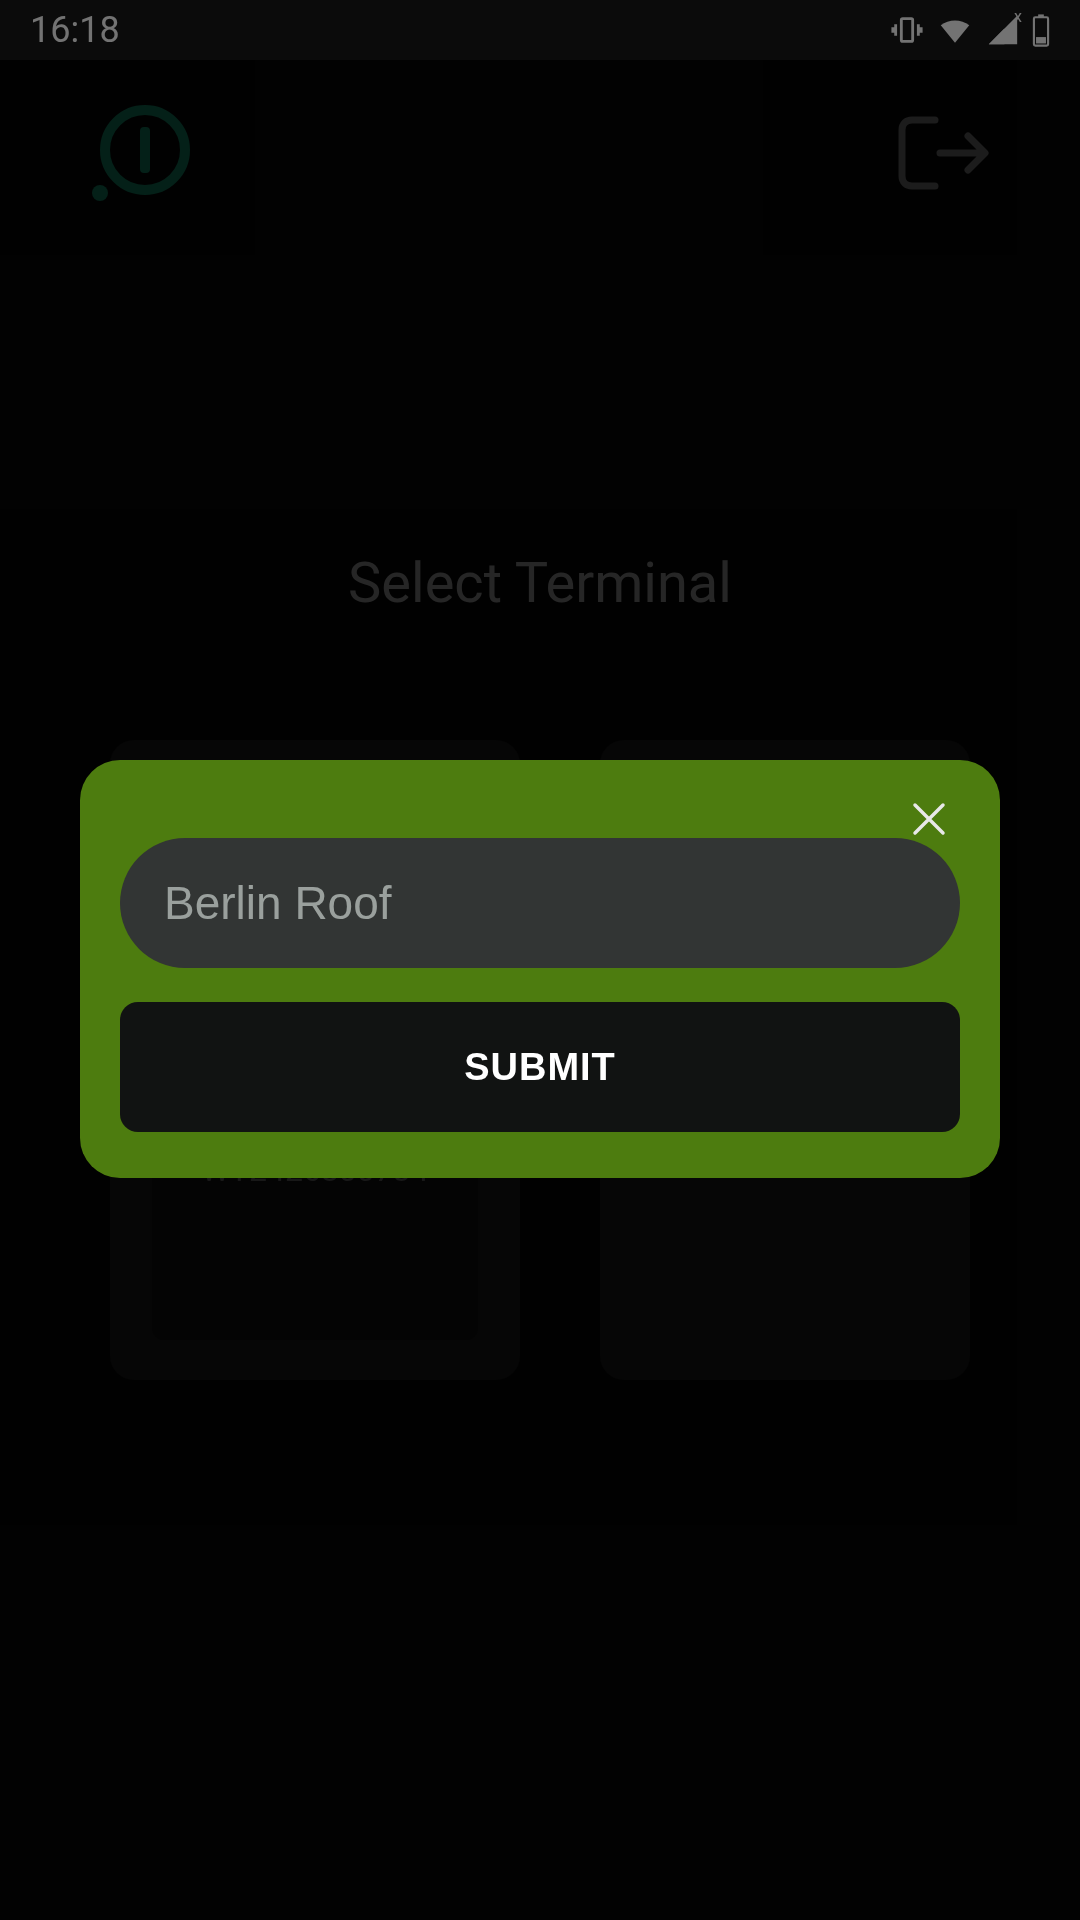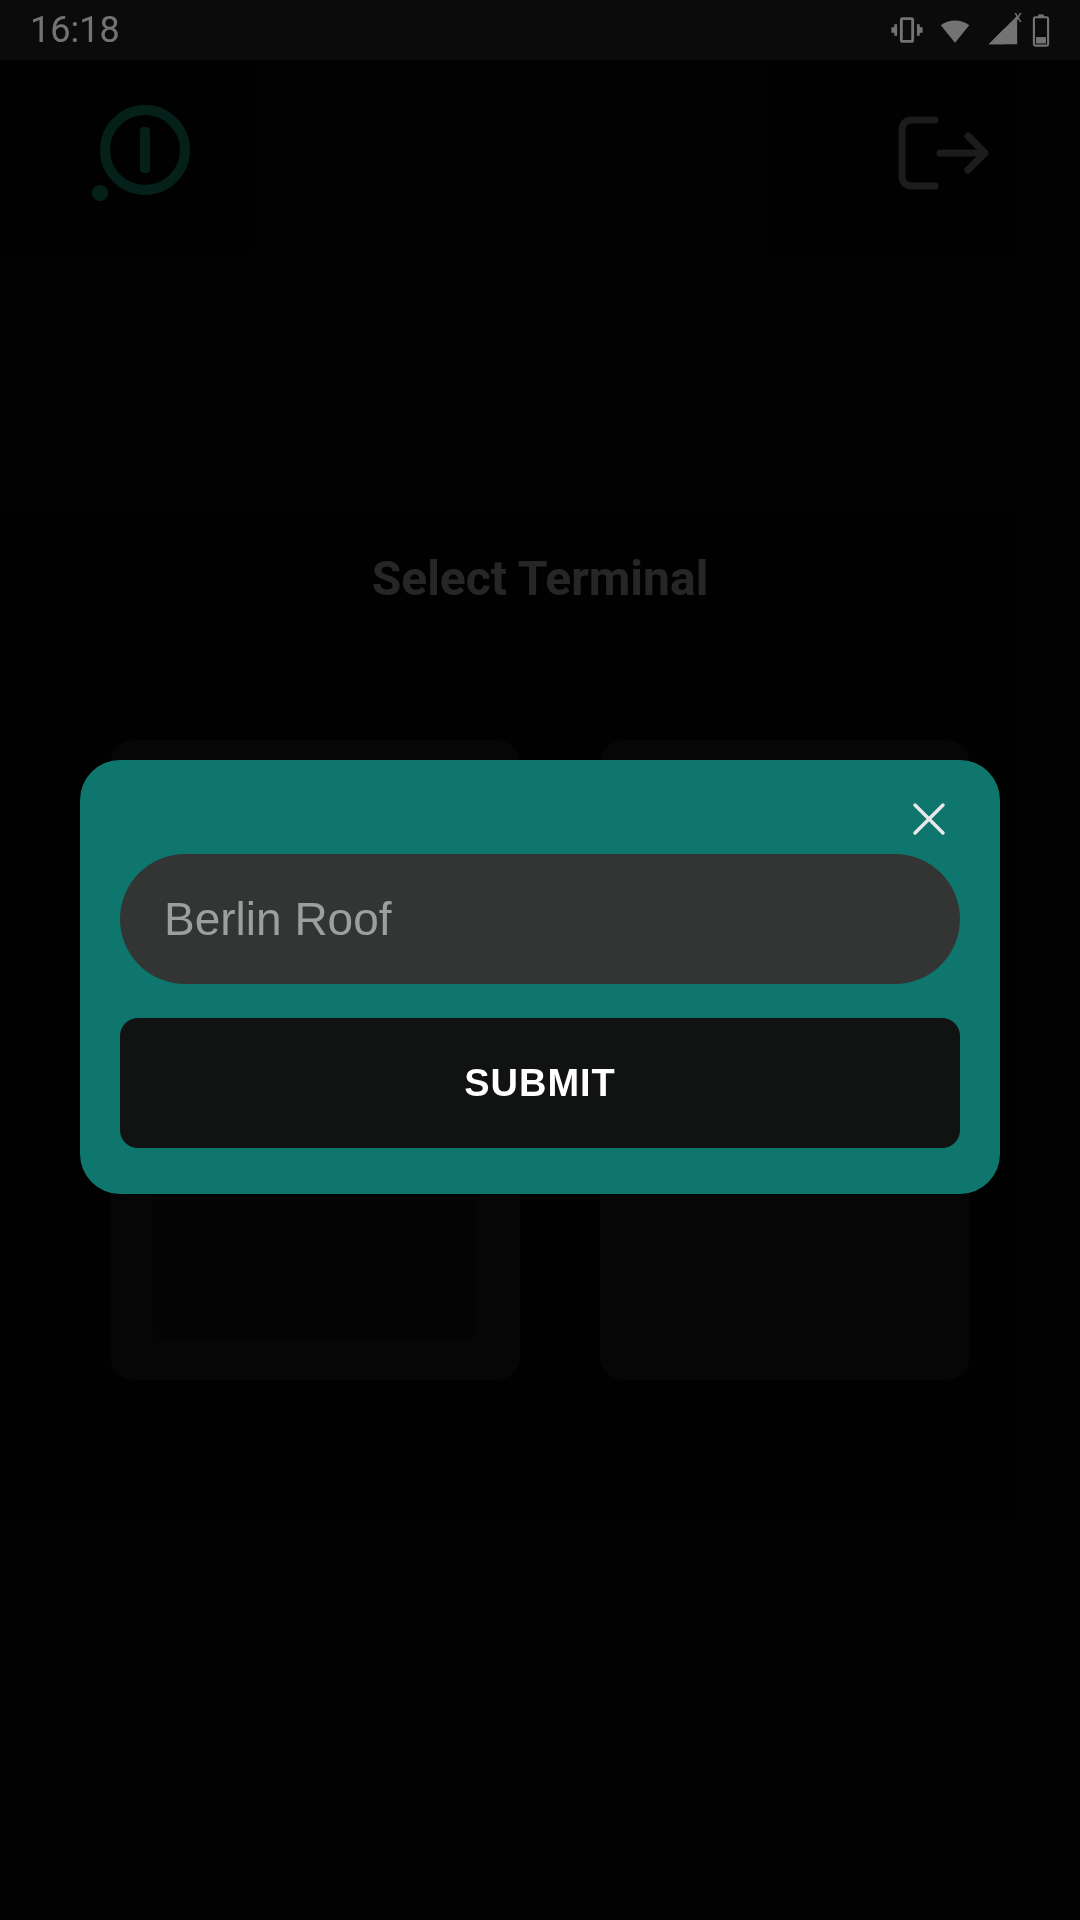--- a/index.html
+++ b/index.html
@@ -13,35 +13,35 @@
   .statusbar .right svg { display: block; }
 
   
   .bgcontent { position: absolute; top: 60px; left: 0; right: 0; bottom: 0; background: #0a0a0a; opacity: 0.45; }
   .topbar { position: absolute; top: 20px; left: 0; right: 0; height: 150px; display: flex; align-items: center; justify-content: space-between; padding: 0 90px; }
   .logo { width: 100px; height: 100px; position: relative; }
   .logo svg { width: 100%; height: 100%; }
   .exit { width: 100px; height: 100px; display: flex; align-items: center; justify-content: center; }
   .exit svg { width: 100px; height: 90px; }
 
-  .title { position: absolute; top: 490px; left: 0; right: 0; text-align: center; color: #bdbdbd; font-size: 48px; font-weight: 700; }
+  .title { position: absolute; top: 490px; left: 0; right: 0; text-align: center; color: #bdbdbd; font-size: 56px; font-weight: 400; }
 
   .cards { position: absolute; top: 680px; left: 110px; right: 110px; display: flex; gap: 80px; }
   .card { flex: 1; height: 640px; background: #1f1f1f; border-radius: 24px; display: flex; flex-direction: column; align-items: center; justify-content: flex-end; padding: 40px 20px; }
   .card .inner { width: 88%; height: 340px; background: #171717; border-radius: 12px; margin-top: auto; display: flex; align-items: center; justify-content: center; }
   .card .serial { color: #7a7a7a; font-size: 32px; }
   .card .label { color: #d6d6d6; font-size: 34px; margin-top: 44px; }
   .addcard { flex: 1; height: 640px; background: #1f1f1f; border-radius: 24px; display: flex; align-items: center; justify-content: center; }
   .addcard svg { width: 80px; height: 80px; }
 
   
   .scrim { position: absolute; inset: 0; background: rgba(0,0,0,0.55); }
 
   
-  .modal { position: absolute; left: 80px; right: 80px; top: 760px; background: #0f766e; border-radius: 40px; padding: 44px 40px 46px 40px; }
+  .modal { position: absolute; left: 80px; right: 80px; top: 760px; background: #4d7c0f; border-radius: 40px; padding: 28px 40px 46px 40px; }
   .modal .close { position: absolute; top: 36px; right: 46px; width: 50px; height: 50px; display: flex; align-items: center; justify-content: center; cursor: pointer; }
   .modal .close svg { width: 40px; height: 40px; }
   .modal .input { width: 100%; margin-top: 50px; height: 130px; background: #323534; border: none; border-radius: 65px; padding: 0 44px; color: #9aa09d; font-size: 46px; outline: none; caret-color: #1fbf92; }
   .modal .input::placeholder { color: #707573; }
   .modal .submit { width: 100%; margin-top: 34px; height: 130px; background: #111312; border: none; border-radius: 18px; color: #fff; font-size: 38px; font-weight: 700; letter-spacing: 1px; cursor: pointer; }
 </style>
 </head>
 <body>
 
 <div class="screen">

